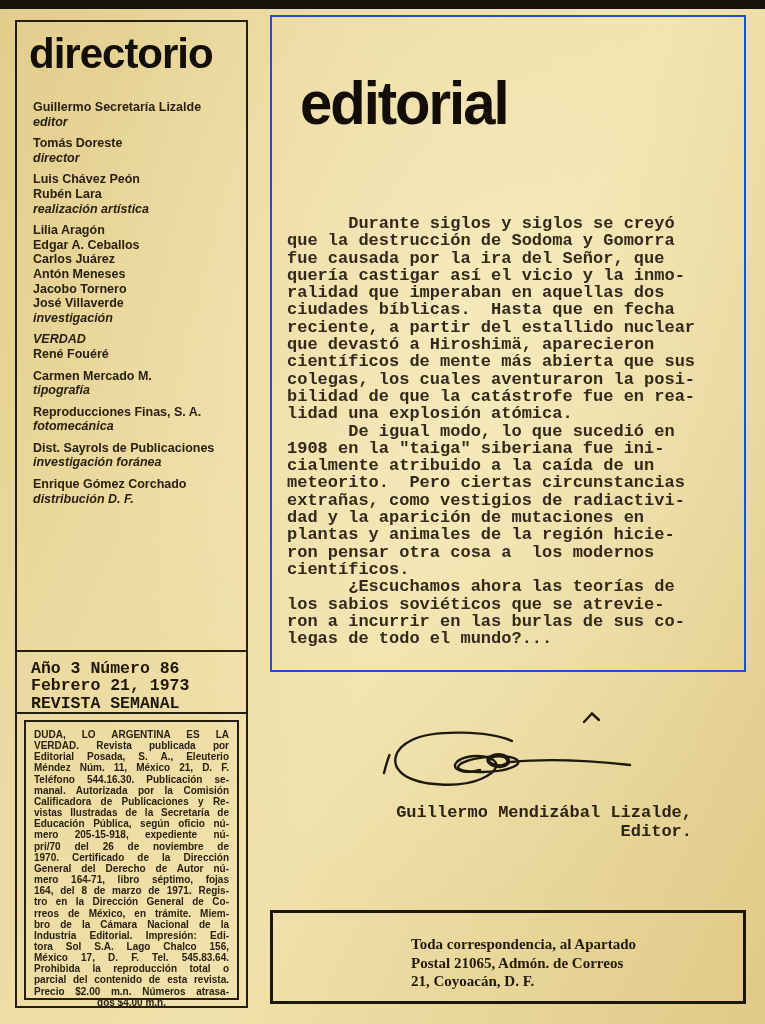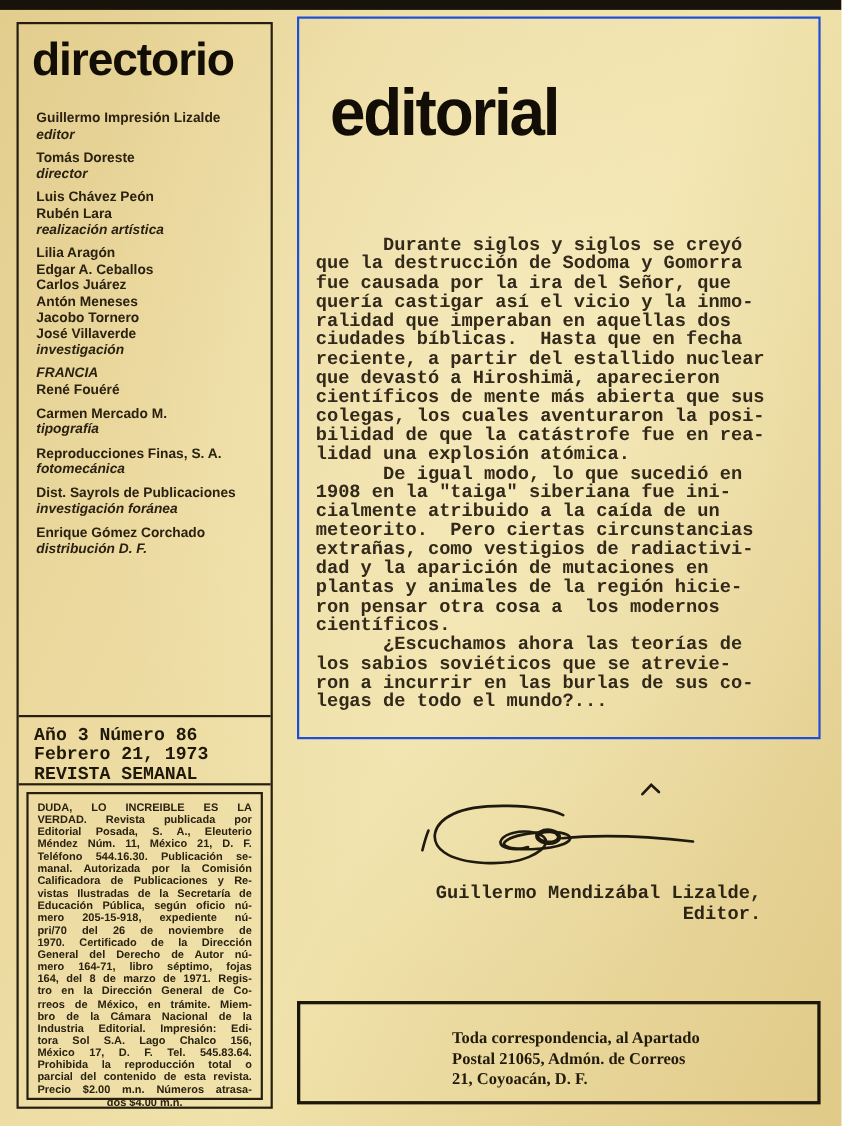--- a/index.html
+++ b/index.html
@@ -85,21 +85,21 @@
 </style>
 </head>
 <body>
 
 <div id="top-bar" class="abs"></div>
 
 <div id="directorio-panel" class="abs">
   <div id="directorio-title">directorio</div>
   <div id="staff-list">
       <div class="staff-group">
-        <div class="staff-line">Guillermo Impresión Lizalde</div>
+        <div class="staff-line">Guillermo Secretaría Lizalde</div>
         <div class="staff-line italic">editor</div>
       </div>
       <div class="staff-group">
         <div class="staff-line">Tomás Doreste</div>
         <div class="staff-line italic">director</div>
       </div>
       <div class="staff-group">
         <div class="staff-line">Luis Chávez Peón</div>
         <div class="staff-line">Rubén Lara</div>
         <div class="staff-line italic">realización artística</div>
@@ -107,21 +107,21 @@
       <div class="staff-group">
         <div class="staff-line">Lilia Aragón</div>
         <div class="staff-line">Edgar A. Ceballos</div>
         <div class="staff-line">Carlos Juárez</div>
         <div class="staff-line">Antón Meneses</div>
         <div class="staff-line">Jacobo Tornero</div>
         <div class="staff-line">José Villaverde</div>
         <div class="staff-line italic">investigación</div>
       </div>
       <div class="staff-group">
-        <div class="staff-line italic">FRANCIA</div>
+        <div class="staff-line italic">VERDAD</div>
         <div class="staff-line">René Fouéré</div>
       </div>
       <div class="staff-group">
         <div class="staff-line">Carmen Mercado M.</div>
         <div class="staff-line italic">tipografía</div>
       </div>
       <div class="staff-group">
         <div class="staff-line">Reproducciones Finas, S. A.</div>
         <div class="staff-line italic">fotomecánica</div>
       </div>
@@ -131,21 +131,21 @@
       </div>
       <div class="staff-group">
         <div class="staff-line">Enrique Gómez Corchado</div>
         <div class="staff-line italic">distribución D. F.</div>
       </div>
     </div>
   <div id="rule-1" class="rule"></div>
   <div id="issue-block"><div class="">Año 3 Número 86</div><div class="">Febrero 21, 1973</div><div class="">REVISTA SEMANAL</div></div>
   <div id="rule-2" class="rule"></div>
   <div id="fineprint-box">
-      <div class="fineprint-line">DUDA, LO INCREIBLE ES LA</div>
+      <div class="fineprint-line">DUDA, LO ARGENTINA ES LA</div>
       <div class="fineprint-line">VERDAD.  Revista publicada por</div>
       <div class="fineprint-line">Editorial Posada, S. A., Eleuterio</div>
       <div class="fineprint-line">Méndez Núm. 11, México 21, D. F.</div>
       <div class="fineprint-line">Teléfono 544.16.30. Publicación se-</div>
       <div class="fineprint-line">manal. Autorizada por la Comisión</div>
       <div class="fineprint-line">Calificadora de Publicaciones y Re-</div>
       <div class="fineprint-line">vistas Ilustradas de la Secretaría de</div>
       <div class="fineprint-line">Educación Pública, según oficio nú-</div>
       <div class="fineprint-line">mero 205-15-918, expediente nú-</div>
       <div class="fineprint-line">pri/70 del 26 de noviembre de</div>

